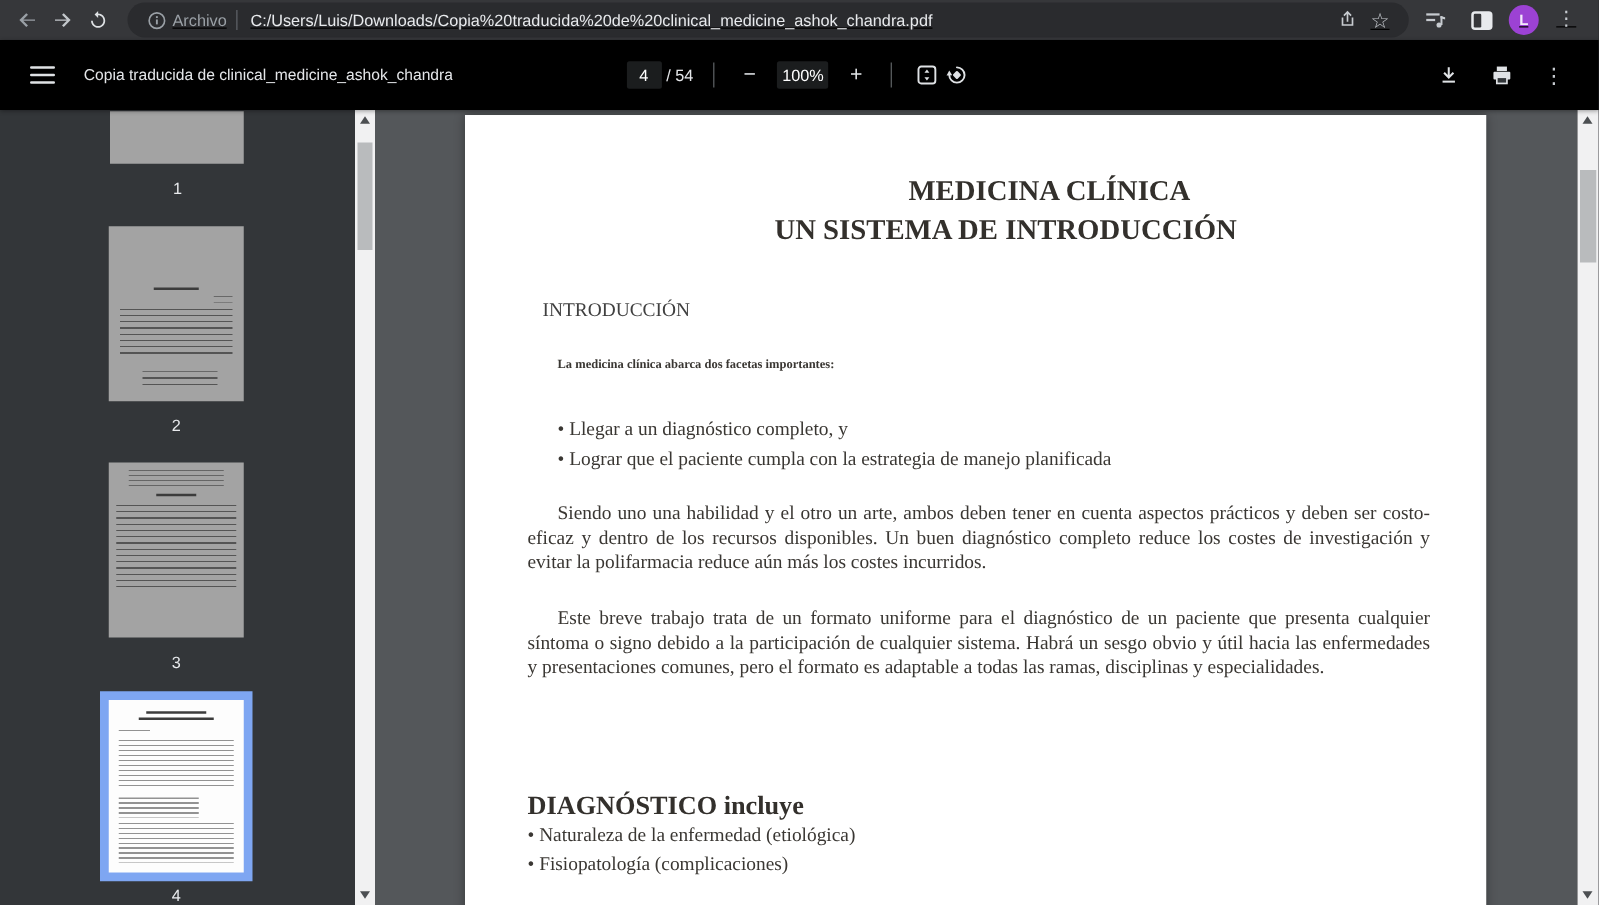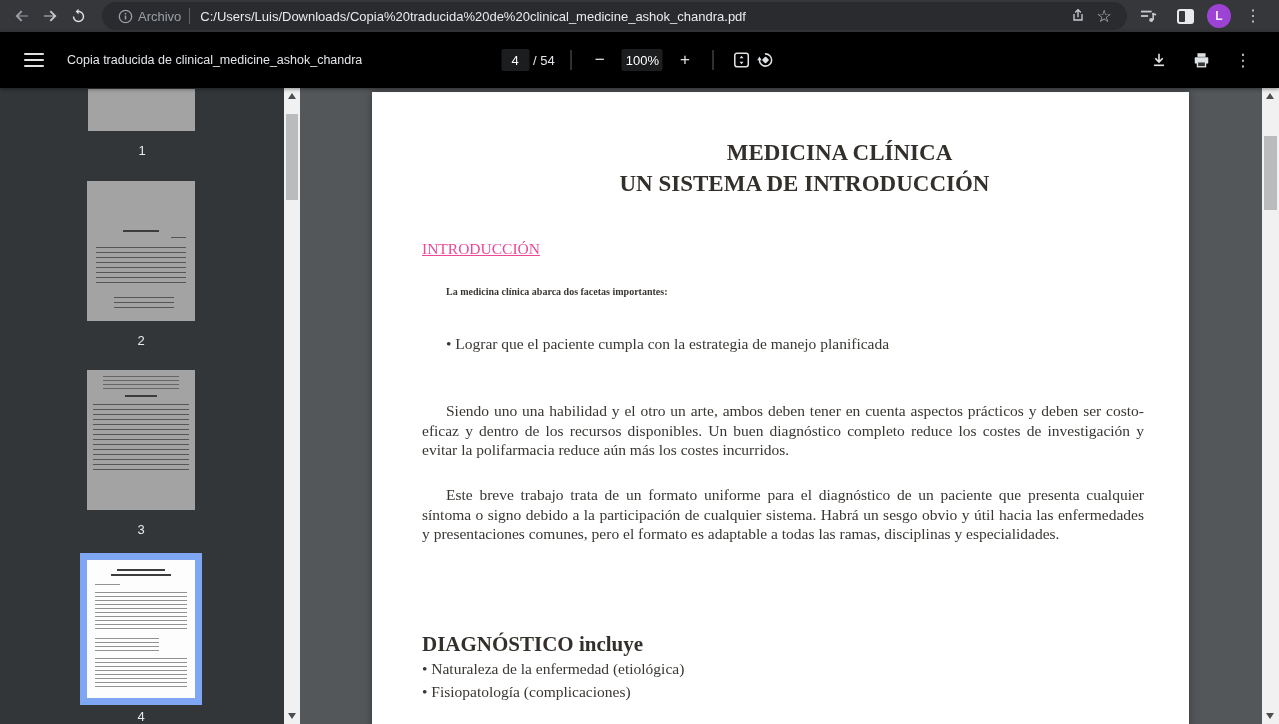--- a/index.html
+++ b/index.html
@@ -2,21 +2,21 @@
 <html><head>
 <meta charset="utf-8">
 <style>
   * { margin:0; padding:0; box-sizing:border-box; }
   html,body { width:1279px; height:724px; overflow:hidden; background:#202124;
               font-family:"Liberation Sans", sans-serif; }
   .screen { position:relative; width:1279px; height:724px; }
 
   
   .browser-bar { position:absolute; top:0; left:0; width:100%; height:32px;
-    background:#36373a; display:flex; align-items:center; padding:0 8px; }
+    background:#36373a; display:flex; align-items:center; padding:0 8px;text-decoration:underline; }
   .nav-btn { width:28px; height:28px; display:flex; align-items:center; justify-content:center;
     border-radius:50%; flex:0 0 auto; cursor:pointer; }
   .address-pill { flex:1 1 auto; height:28px; margin:0 8px 0 10px; background:#2a2b2e;
     border-radius:14px; display:flex; align-items:center; padding:0 10px; min-width:0; }
   .pill-txt { color:#9aa0a6; font-size:13px; white-space:nowrap; }
   .pill-div { width:1px; height:16px; background:#5f6368; margin:0 10px 0 8px; }
   .url-text { color:#e8eaed; font-size:13px; white-space:nowrap; overflow:hidden;
     text-overflow:ellipsis; flex:1 1 auto; }
   .pill-ic { flex:0 0 auto; display:flex; align-items:center; justify-content:center;
     width:26px; height:26px; cursor:pointer; }
@@ -85,21 +85,21 @@
 
   
   .viewer { position:absolute; left:300px; top:0; width:962px; height:636px; background:#54575a; }
   .page { position:absolute; left:72px; top:4px; width:817px; height:640px; background:#ffffff;
     box-shadow:0 0 8px rgba(0,0,0,.35); font-family:"Liberation Serif", serif; color:#3a3733; }
   .page > div { position:absolute; }
   .doc-title { left:0; top:45px; width:919px; text-align:center; font-weight:bold;
     font-size:23px; line-height:31px; color:#33302c; }
   .doc-title .l1 { position:relative; left:8px; display:block; }
   .doc-title .l2 { position:relative; left:-27px; display:block; }
-  .intro-h { left:50px; top:148px; font-size:15.5px; text-decoration:underline; color:#ec4899; }
+  .intro-h { left:62px; top:148px; font-size:15.5px; color:#404040; }
   .p1 { left:74px; top:194px; font-size:10px;font-weight:bold; }
   .blt1 { left:74px; top:240px; font-size:15.5px; line-height:24px; }
   .p2 { left:50px; top:309px; width:722px; font-size:15.5px; line-height:19.6px;
     text-align:justify; text-indent:24px; }
   .p3 { left:50px; top:393px; width:722px; font-size:15.5px; line-height:19.6px;
     text-align:justify; text-indent:24px; }
   .diag-h { left:50px; top:540px; font-size:21px; font-weight:bold; color:#33302c; }
   .blt2 { left:50px; top:565px; font-size:15.5px; line-height:23.2px; }
 
   
@@ -271,20 +271,21 @@
         <div class="doc-title">
           <span class="l1">MEDICINA CLÍNICA</span>
           <span class="l2">UN SISTEMA DE INTRODUCCIÓN</span>
         </div>
 
         <div class="intro-h">INTRODUCCIÓN</div>
 
         <div class="p1">La medicina clínica abarca dos facetas importantes:</div>
 
         <div class="blt1">
+          <div>• Llegar a un diagnóstico completo, y</div>
           <div>• Lograr que el paciente cumpla con la estrategia de manejo planificada</div>
         </div>
 
         <div class="p2">Siendo uno una habilidad y el otro un arte, ambos deben tener en cuenta aspectos prácticos y deben ser costo- eficaz y dentro de los recursos disponibles. Un buen diagnóstico completo reduce los costes de investigación y evitar la polifarmacia reduce aún más los costes incurridos.</div>
         <div class="p3">Este breve trabajo trata de un formato uniforme para el diagnóstico de un paciente que presenta cualquier síntoma o signo debido a la participación de cualquier sistema. Habrá un sesgo obvio y útil hacia las enfermedades y presentaciones comunes, pero el formato es adaptable a todas las ramas, disciplinas y especialidades.</div>
 
         <div class="diag-h">DIAGNÓSTICO incluye</div>
 
         <div class="blt2">
           <div>• Naturaleza de la enfermedad (etiológica)</div>

